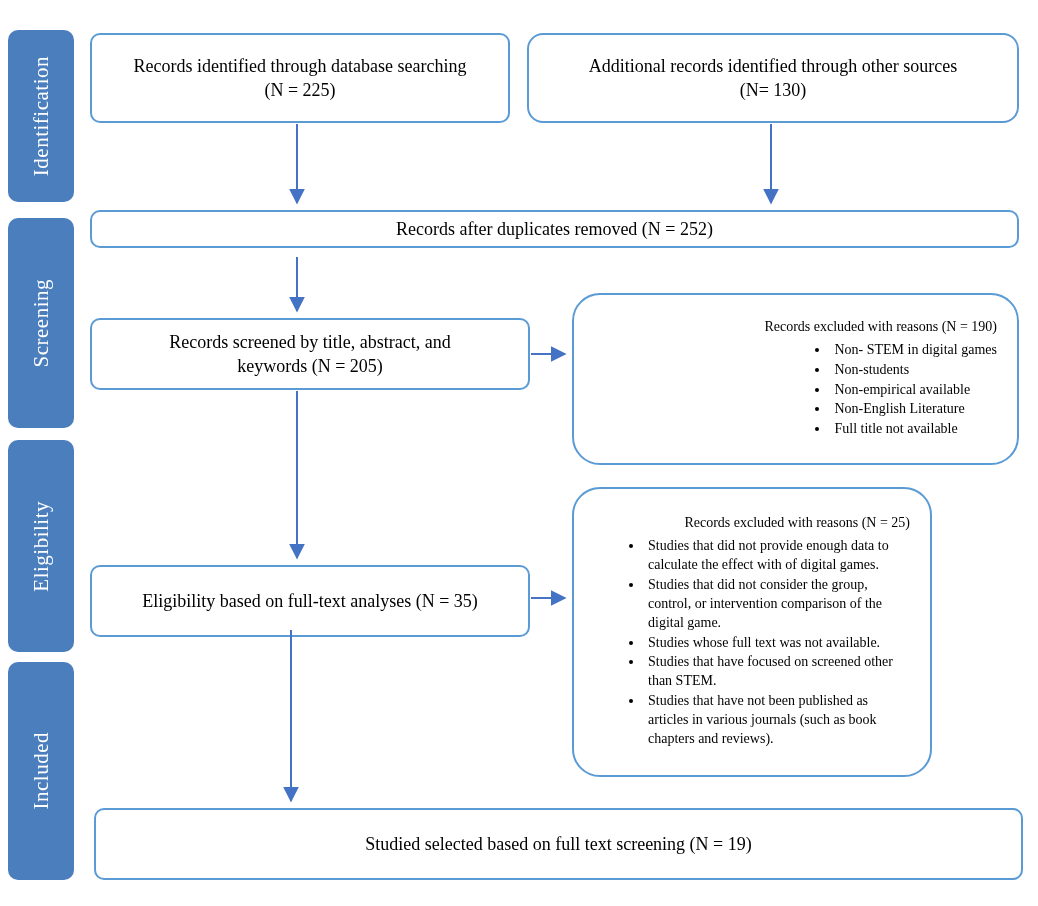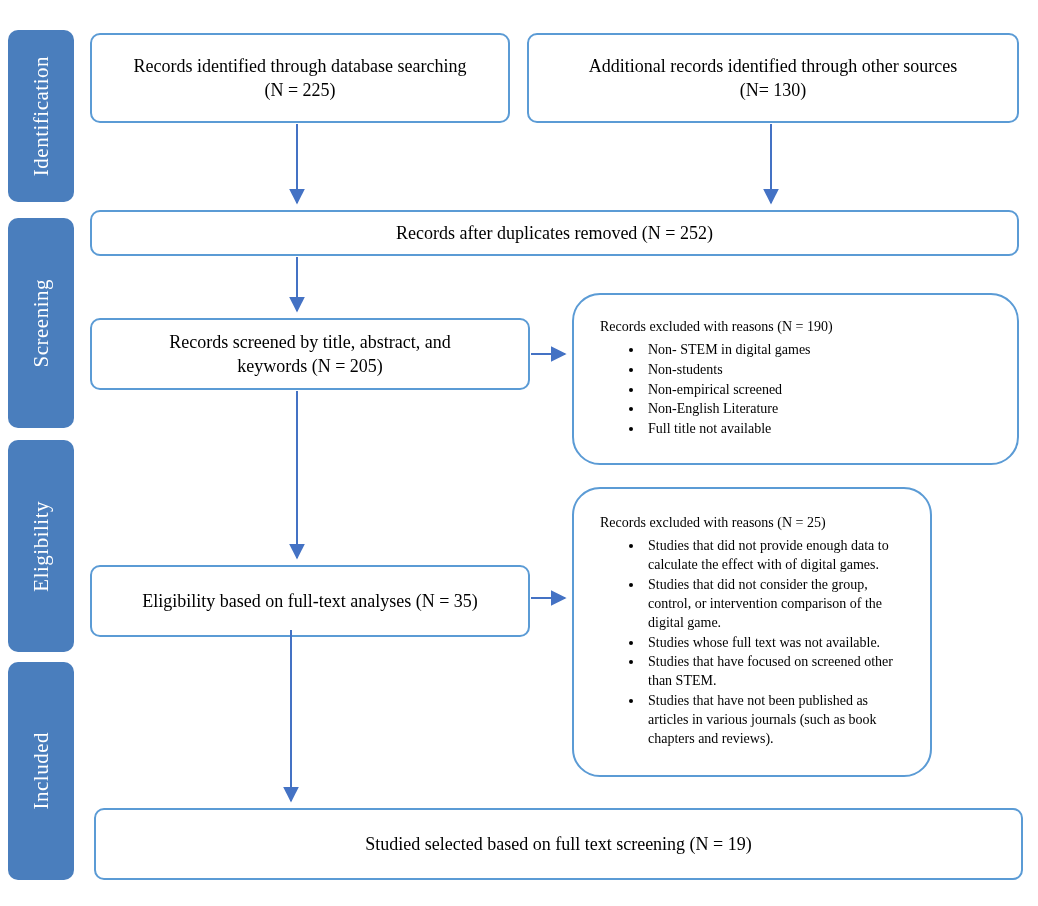--- a/index.html
+++ b/index.html
@@ -54,20 +54,21 @@
     position: absolute;
     background: #ffffff;
     border: 2px solid var(--box-border, #5b9bd5);
     border-radius: 28px;
     padding: 12px 20px 12px 26px;
     font-size: 14px;
     line-height: 1.35;
     display: flex;
     flex-direction: column;
     justify-content: center;
+    align-items: flex-end;
   }
   .excl .excl-title { margin-bottom: 2px; }
   .excl ul { list-style: disc; margin: 2px 0 0 0; padding-left: 44px; }
   .excl li { margin-bottom: 1px; padding-left: 4px; }
 
   
   svg.arrows {
     position: absolute;
     inset: 0;
     width: 100%;
@@ -94,34 +95,34 @@
   <div class="stage" style="top:440px; height:212px;">
     <span class="vtext">Eligibility</span>
   </div>
   <div class="stage" style="top:662px; height:218px;">
     <span class="vtext">Included</span>
   </div>
 
   <div class="box" style="left:90px; top:33px; width:420px; height:90px;">Records identified through database searching
 (N = 225)</div>
 
-  <div class="box" style="left:527px; top:33px; width:492px; height:90px;">Additional records identified through other sources
+  <div class="box" style="left:527px; top:33px; width:492px; height:90px;border-radius:16px;">Additional records identified through other sources
 (N= 130)</div>
 
-  <div class="box" style="left:90px; top:210px; width:929px; height:46px;">Records after duplicates removed (N = 252)</div>
+  <div class="box" style="left:90px; top:210px; width:929px; height:38px;">Records after duplicates removed (N = 252)</div>
 
   <div class="box" style="left:90px; top:318px; width:440px; height:72px;">Records screened by title, abstract, and
 keywords (N = 205)</div>
 
   <div class="excl" style="left:572px; top:293px; width:447px; height:172px;">
     <div class="excl-title">Records excluded with reasons (N = 190)</div>
     <ul>
       <li>Non- STEM in digital games</li>
       <li>Non-students</li>
-      <li>Non-empirical screened</li>
+      <li>Non-empirical available</li>
       <li>Non-English Literature</li>
       <li>Full title not available</li>
     </ul>
   </div>
 
   <div class="box" style="left:90px; top:565px; width:440px; height:72px;">Eligibility based on full-text analyses (N = 35)</div>
 
   <div class="excl" style="left:572px; top:487px; width:360px; height:290px;">
     <div class="excl-title">Records excluded with reasons (N = 25)</div>
     <ul>

